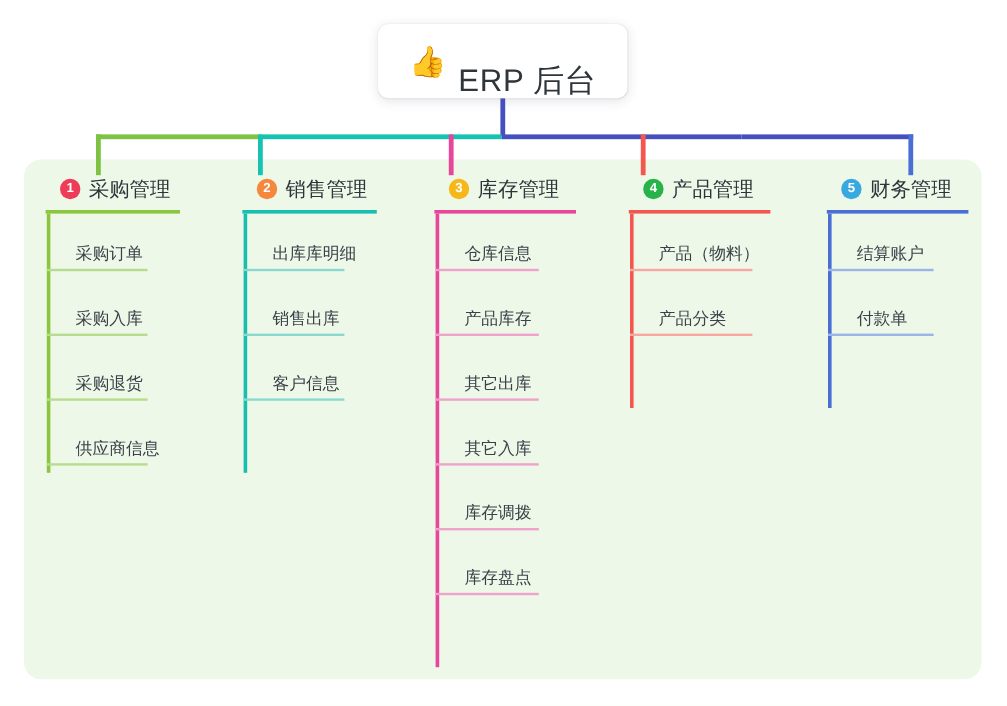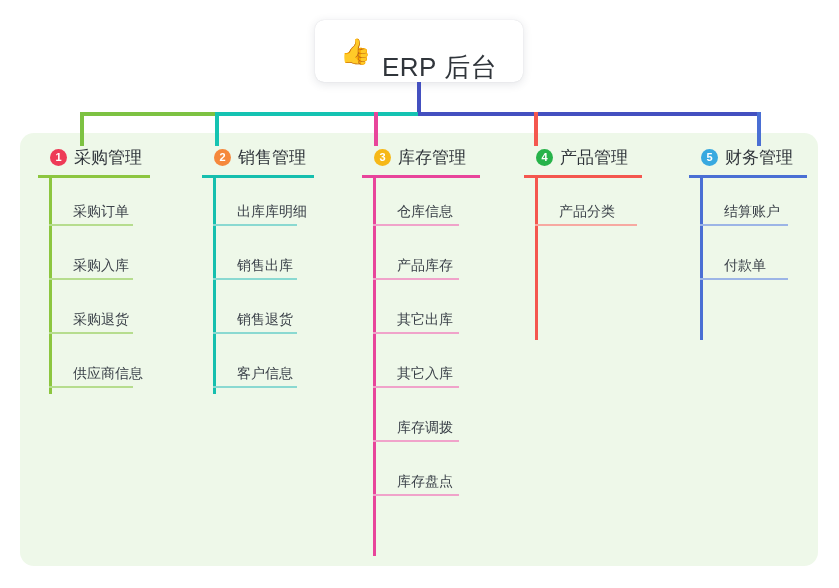--- a/index.html
+++ b/index.html
@@ -105,21 +105,21 @@
     font-size: 17px;
     color: #2f343a;
     white-space: nowrap;
   }
   .head-rule {
     height: 3px;
     margin-top: 5px;
   }
   .items {
     position: relative;
-    margin-left: 11px;
+    margin-left: 1px;
     padding-top: 0px;
   }
   .stem {
     position: absolute;
     left: 0;
     top: 0;
     width: 3px;
   }
   .item {
     position: relative;
@@ -201,24 +201,20 @@
         <div class="stem" style="background: rgb(22, 191, 174); height: 216px;"></div>
         <div class="item">
           <span class="item-label">出库库明细</span>
           <div class="item-rule" style="background: rgb(138, 217, 209); width: 84px;"></div>
         </div>
         <div class="item">
           <span class="item-label">销售出库</span>
           <div class="item-rule" style="background: rgb(138, 217, 209); width: 84px;"></div>
         </div>
         <div class="item">
-          <span class="item-label">销售退货</span>
-          <div class="item-rule" style="background: rgb(138, 217, 209); width: 84px;"></div>
-        </div>
-        <div class="item">
           <span class="item-label">客户信息</span>
           <div class="item-rule" style="background: rgb(138, 217, 209); width: 84px;"></div>
         </div>
       </div>
     </div>
     <div class="column" style="left: 362px; width: 150px;">
       <div class="col-head">
         <span class="badge" style="background: rgb(246, 184, 24);">3</span>
         <span class="col-title">库存管理</span>
       </div>
@@ -253,20 +249,24 @@
     </div>
     <div class="column" style="left: 524px; width: 150px;">
       <div class="col-head">
         <span class="badge" style="background: rgb(39, 179, 74);">4</span>
         <span class="col-title">产品管理</span>
       </div>
       <div class="head-rule" style="background: rgb(244, 87, 79); width: 118px;"></div>
       <div class="items">
         <div class="stem" style="background: rgb(244, 87, 79); height: 162px;"></div>
         <div class="item">
+          <span class="item-label">产品（物料）</span>
+          <div class="item-rule" style="background: rgb(247, 169, 161); width: 102px;"></div>
+        </div>
+        <div class="item">
           <span class="item-label">产品分类</span>
           <div class="item-rule" style="background: rgb(247, 169, 161); width: 102px;"></div>
         </div>
       </div>
     </div>
     <div class="column" style="left: 689px; width: 150px;">
       <div class="col-head">
         <span class="badge" style="background: rgb(56, 169, 224);">5</span>
         <span class="col-title">财务管理</span>
       </div>

